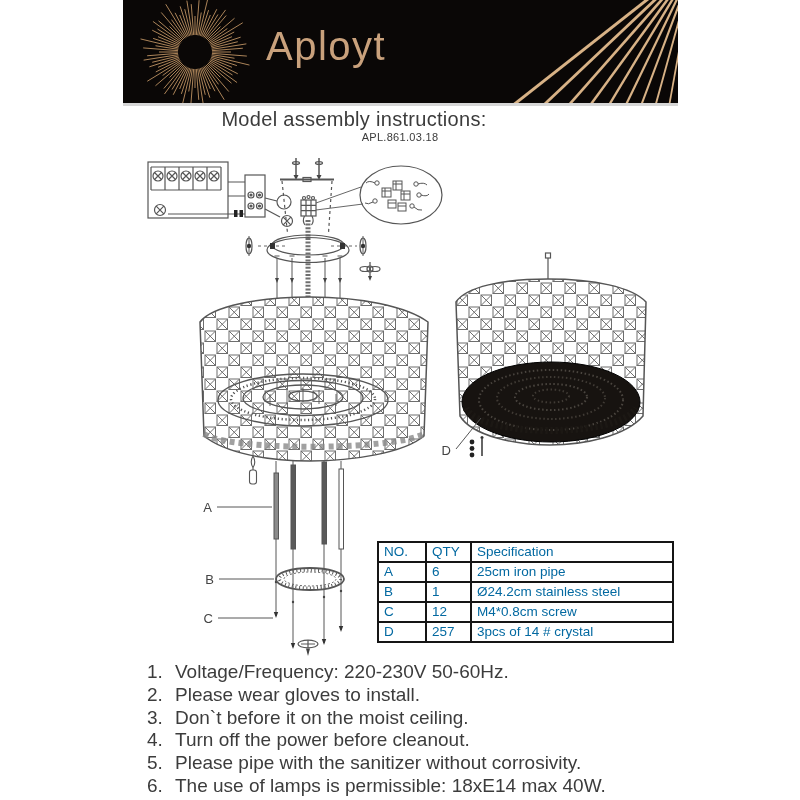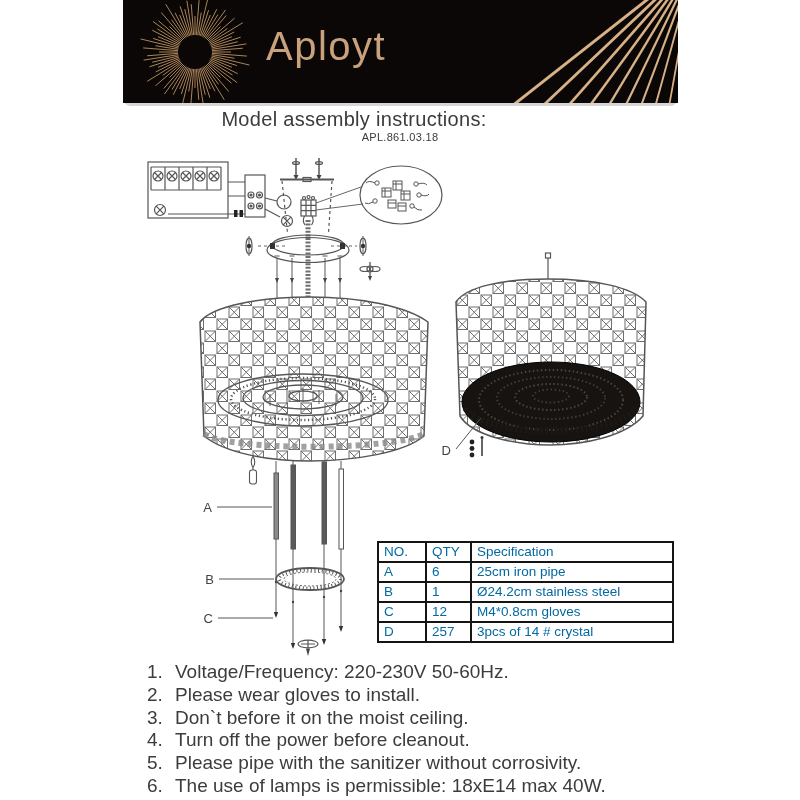--- a/index.html
+++ b/index.html
@@ -1,21 +1,21 @@
 <!DOCTYPE html>
 <html><head>
 <meta charset="utf-8">
 <style>
   html,body{margin:0;padding:0;}
   body{font-family:"Liberation Sans", sans-serif; background:#ffffff;}
   .page{position:relative;width:800px;height:800px;background:#ffffff;overflow:hidden;}
 
   
   .banner{position:absolute;left:123px;top:0;width:555px;height:103px;background:#0a0706;
-          box-shadow:0 3px 0 #d6d6d6;border-radius:8px;}
+          box-shadow:0 3px 0 #d6d6d6;}
   .banner svg{position:absolute;left:0;top:0;}
   .wordmark{position:absolute;left:143px;top:24px;font-size:40px;font-weight:400;
             letter-spacing:1.5px;color:#c9a17c;}
 
   
   .doc-title{position:absolute;left:0;top:108px;width:708px;text-align:center;
              font-size:20px;color:#3b3b3b;letter-spacing:.3px;}
   .doc-model{position:absolute;left:0;top:131px;width:800px;text-align:center;
              font-size:11px;color:#3b3b3b;letter-spacing:.3px;}
 
@@ -388,21 +388,21 @@
       <td>25cm iron pipe</td>
     </tr>
     <tr>
       <td>B</td>
       <td>1</td>
       <td>Ø24.2cm stainless steel</td>
     </tr>
     <tr>
       <td>C</td>
       <td>12</td>
-      <td>M4*0.8cm gloves</td>
+      <td>M4*0.8cm screw</td>
     </tr>
     <tr>
       <td>D</td>
       <td>257</td>
       <td>3pcs of 14 # crystal</td>
     </tr>
   </tbody>
     </table>
 
   <div class="instructions">

